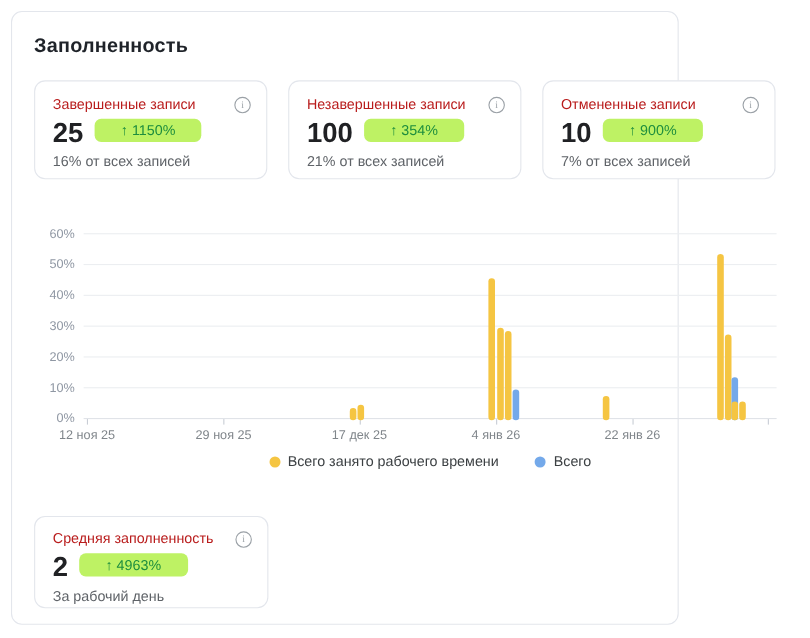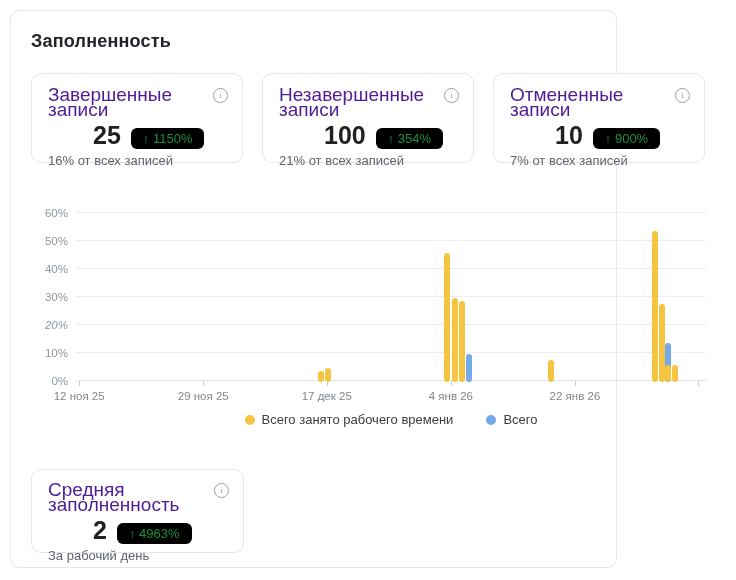--- a/index.html
+++ b/index.html
@@ -8,28 +8,28 @@
   .page-container { position:absolute; left:10px; top:10px; width:607px; height:558px;
     background:#fff; border:1px solid #e3e6ec; border-radius:10px; }
   .page-title { position:absolute; left:20px; top:20px; font-size:18px; font-weight:700;
     color:#1f2329; letter-spacing:.2px; }
 
   
   .stats-row { position:absolute; left:20px; top:62px; display:flex; gap:19px; }
   .stat-card { width:212px; height:90px; border:1px solid #e3e6ec; border-radius:10px;
     background:#fff; padding:13px 14px 0 16px; }
   .stat-head { display:flex; justify-content:space-between; align-items:flex-start; }
-  .stat-label { font-size:19px; color:#4c1d95; line-height:15px; }
+  .stat-label { font-size:13px; color:#b91c1c; line-height:15px; }
   .info-icon { width:15px; height:15px; min-width:15px; border:1.2px solid #9aa0a6; border-radius:50%;
     color:#9aa0a6; font-size:9px; line-height:12px; text-align:center; margin-top:1px;
     font-family:"Liberation Serif","DejaVu Serif",serif; cursor:default; }
-  .stat-value-row { display:flex; align-items:flex-end; gap:10px; margin-top:5px;margin-left:45px; }
+  .stat-value-row { display:flex; align-items:flex-start; gap:10px; margin-top:5px; }
   .stat-value { font-size:25px; font-weight:600; color:#202124; line-height:27px; }
-  .delta-badge { background:#000000; color:#1e8e3e; font-size:13px; line-height:13px;
-    padding:4px 12px; border-radius:6px; white-space:nowrap; }
+  .delta-badge { background:#bef264; color:#1e8e3e; font-size:13px; line-height:13px;
+    padding:4px 24px; border-radius:6px; white-space:nowrap; }
   .stat-subtitle { font-size:13px; color:#5f6368; margin-top:4px; }
 
   
   .chart { position:absolute; left:20px; top:202px; width:675px; height:230px; }
   .plot { position:absolute; left:45px; top:0; width:630px; height:168px; }
   .gridline { position:absolute; left:0; width:100%; height:1px; background:#eceef1; }
   .gridline.baseline { background:#e0e3e8; }
   .ylabel { position:absolute; right:calc(100% + 8px); width:40px; text-align:right;
     font-size:11.5px; color:#8f97a3; line-height:14px; white-space:nowrap; }
   .tick { position:absolute; bottom:-5px; width:1px; height:5px; background:#c8cdd5; }
@@ -91,21 +91,21 @@
     </div>
   </div>
 
   <div class="chart">
     <div class="plot">
         <div class="gridline baseline" style="bottom: 0%;"></div>
         <div class="ylabel" style="bottom: calc(0% - 7px);">0%</div>
         <div class="gridline" style="bottom: 16.6667%;"></div>
         <div class="ylabel" style="bottom: calc(16.6667% - 7px);">10%</div>
         <div class="gridline" style="bottom: 33.3333%;"></div>
-        <div class="ylabel" style="bottom: calc(33.3333% - 7px); font-style: italic;">20%</div>
+        <div class="ylabel" style="bottom: calc(33.3333% - 7px);">20%</div>
         <div class="gridline" style="bottom: 50%;"></div>
         <div class="ylabel" style="bottom: calc(50% - 7px);">30%</div>
         <div class="gridline" style="bottom: 66.6667%;"></div>
         <div class="ylabel" style="bottom: calc(66.6667% - 7px); margin-top: 40px;">40%</div>
         <div class="gridline" style="bottom: 83.3333%;"></div>
         <div class="ylabel" style="bottom: calc(83.3333% - 7px);">50%</div>
         <div class="gridline" style="bottom: 100%;"></div>
         <div class="ylabel" style="bottom: calc(100% - 7px); margin-top: 32px;">60%</div>
         <div class="tick" style="left: 0.5%;"></div>
         <div class="xlabel" style="left: 0.5%;">12 ноя 25</div>

